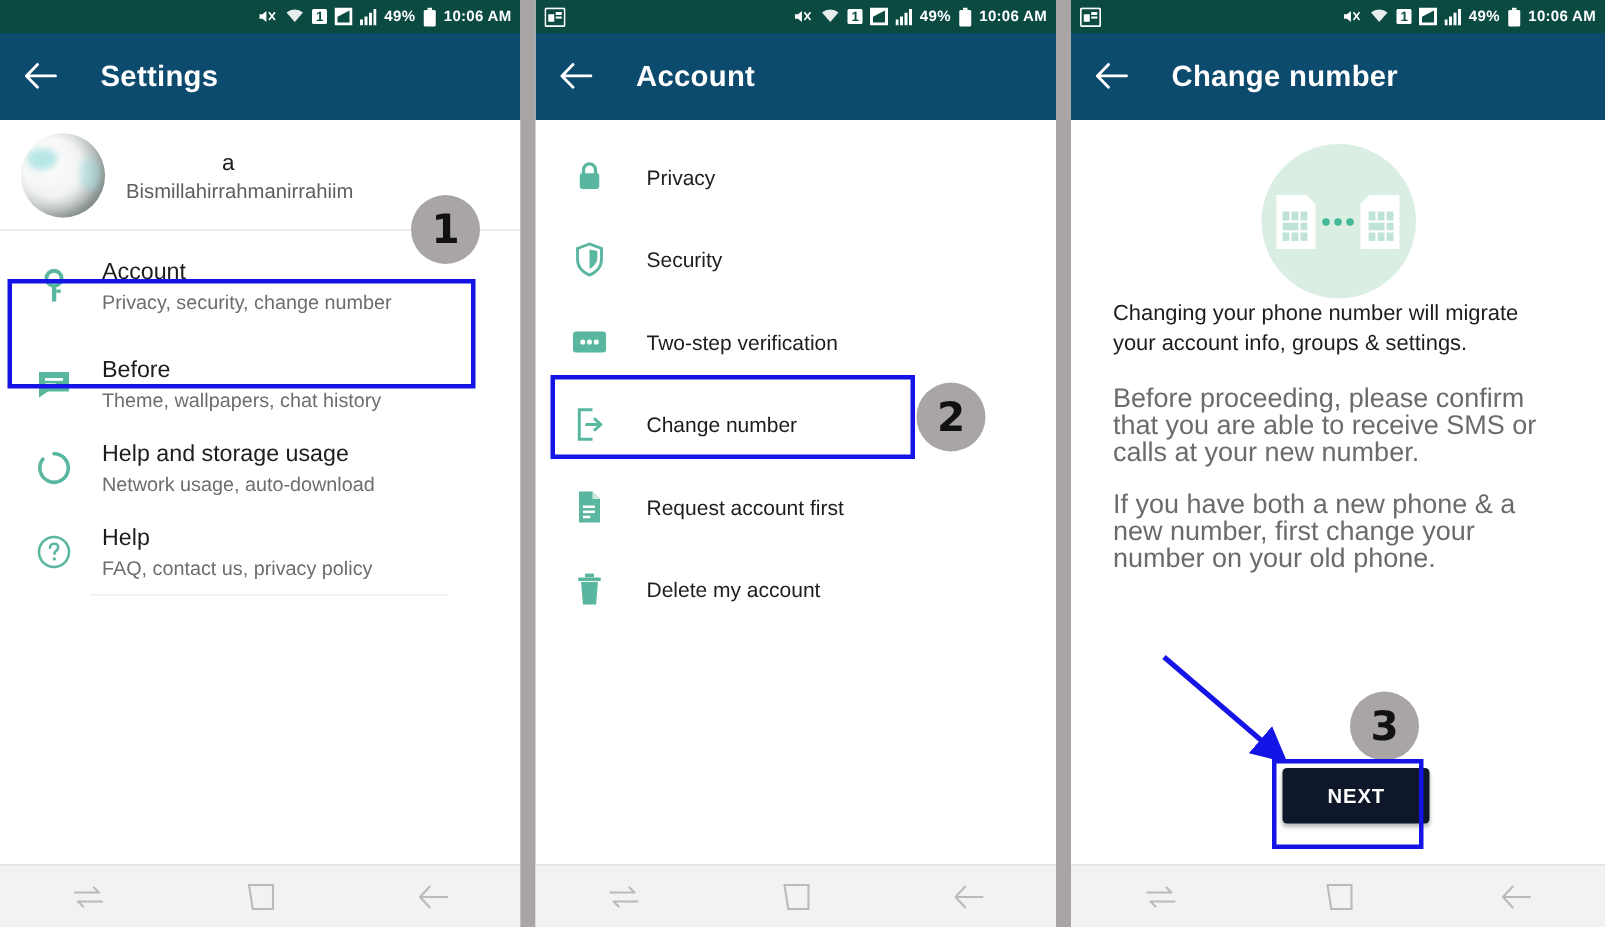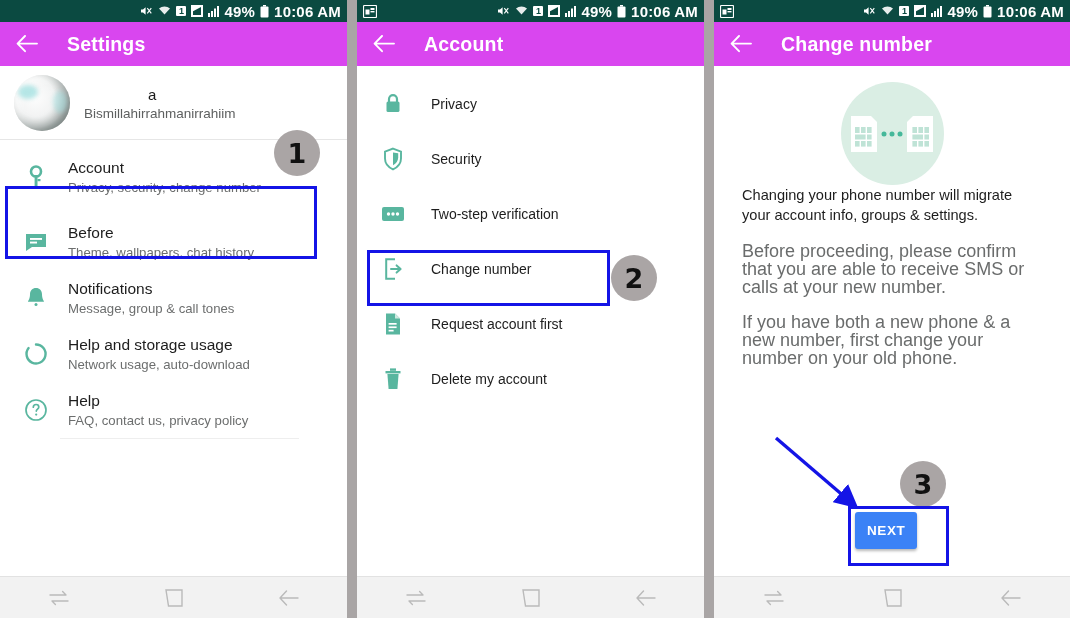--- a/index.html
+++ b/index.html
@@ -23,31 +23,31 @@
   
   .statusbar{
     height:22px;background:#0b4a41;color:#ffffff;
     display:flex;align-items:center;
     font-size:12.5px;font-weight:bold;
     padding:0 6px;box-sizing:border-box;
   }
   .sb-left{display:flex;align-items:center;flex:1;}
   .sb-right{display:flex;align-items:center;gap:5px;}
   .sb-icon{display:inline-block;line-height:0;}
-  .sb-text{font-size:15px;font-weight:bold;letter-spacing:.2px;}
+  .sb-text{font-size:10px;font-weight:bold;letter-spacing:.2px;}
 
   .badge1{
     display:inline-block;background:#ffffff;color:#0b4a41;
     font-size:9px;font-weight:bold;line-height:10px;
     width:10px;height:10px;text-align:center;border-radius:1px;
   }
 
   
   .appbar{
-    height:44px;background:#d946ef;color:#ffffff;
+    height:58px;background:#0c4a6e;color:#ffffff;
     display:flex;align-items:center;padding:0 0 0 16px;
     box-sizing:border-box;
   }
   .appbar .back{width:34px;display:flex;align-items:center;}
   .appbar .title{
     font-size:19.5px;font-weight:bold;margin-left:17px;letter-spacing:.2px;
   }
 
   
   .profile{
@@ -123,23 +123,23 @@
   .p3-lead{
     font-size:14.6px;line-height:20px;color:#1d1d1d;
   }
   .p3-para{
     font-size:18px;line-height:18px;color:#6a6c6c;margin-top:17px;
   }
   .next-wrap{
     position:absolute;left:855px;top:512px;
   }
   .next-btn{
-    background:#3b82f6;color:#ffffff;border:none;
+    background:#0f172a;color:#ffffff;border:none;
     font-size:13.5px;font-weight:bold;letter-spacing:.6px;
-    padding:11px 12px;border-radius:3px;
+    padding:11px 30px;border-radius:3px;
     box-shadow:0 2px 3px rgba(0,0,0,.28);
     font-family:"Liberation Sans",sans-serif;cursor:pointer;
   }
 
   
   .navbar{
     position:absolute;left:0;bottom:0;width:100%;height:42px;
     background:#f2f2f2;border-top:1px solid #e2e2e2;
     display:flex;align-items:center;justify-content:space-around;
     box-sizing:border-box;
@@ -240,32 +240,20 @@
               <rect x="6" y="7" width="12" height="1.9" fill="#fff"></rect>
               <rect x="6" y="10.6" width="7" height="1.9" fill="#fff"></rect>
             </svg>
         </span>
         <div class="txts">
           <div class="t1">Before</div>
           <div class="t2">Theme, wallpapers, chat history</div>
         </div>
       </div>
 
-      <div class="row">
-        <span class="ico">
-          <svg width="22" height="24" viewBox="0 0 22 24">
-              <path d="M11 2c-3.6 0-6 2.6-6 6.2 0 5-2 6.3-2 7.6h16c0-1.3-2-2.6-2-7.6C17 4.6 14.6 2 11 2z" fill="#59b69f"></path>
-              <circle cx="11" cy="18.6" r="1.5" fill="#59b69f"></circle>
-            </svg>
-        </span>
-        <div class="txts">
-          <div class="t1">Notifications</div>
-          <div class="t2">Message, group &amp; call tones</div>
-        </div>
-      </div>
 
       <div class="row">
         <span class="ico">
           <svg width="24" height="24" viewBox="0 0 24 24">
               <path d="M12 2.5a9.5 9.5 0 11-7.4 3.6" fill="none" stroke="#59b69f" stroke-width="2.4" stroke-linecap="round"></path>
             </svg>
         </span>
         <div class="txts">
           <div class="t1">Help and storage usage</div>
           <div class="t2">Network usage, auto-download</div>

